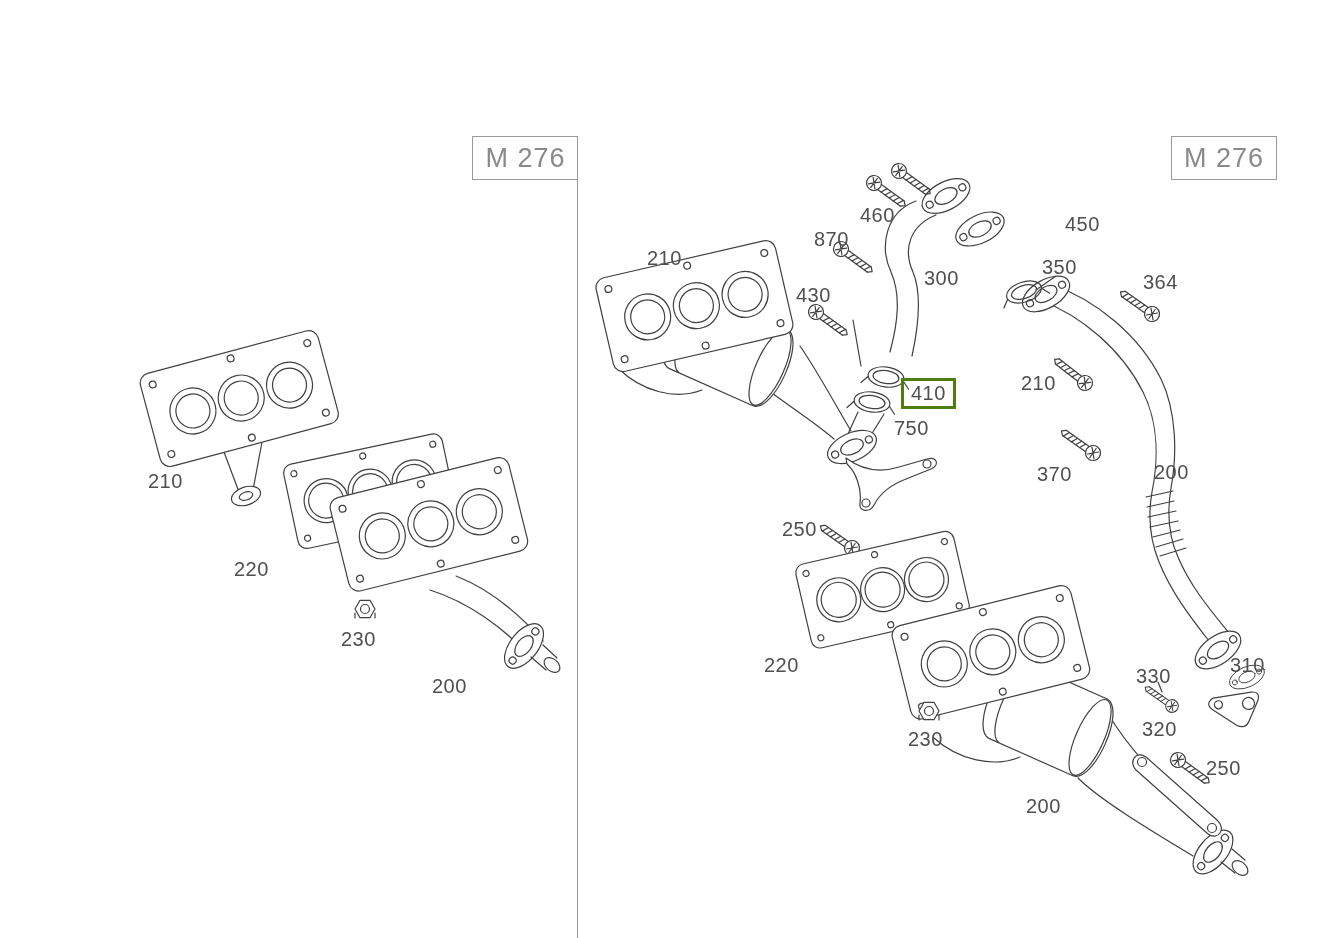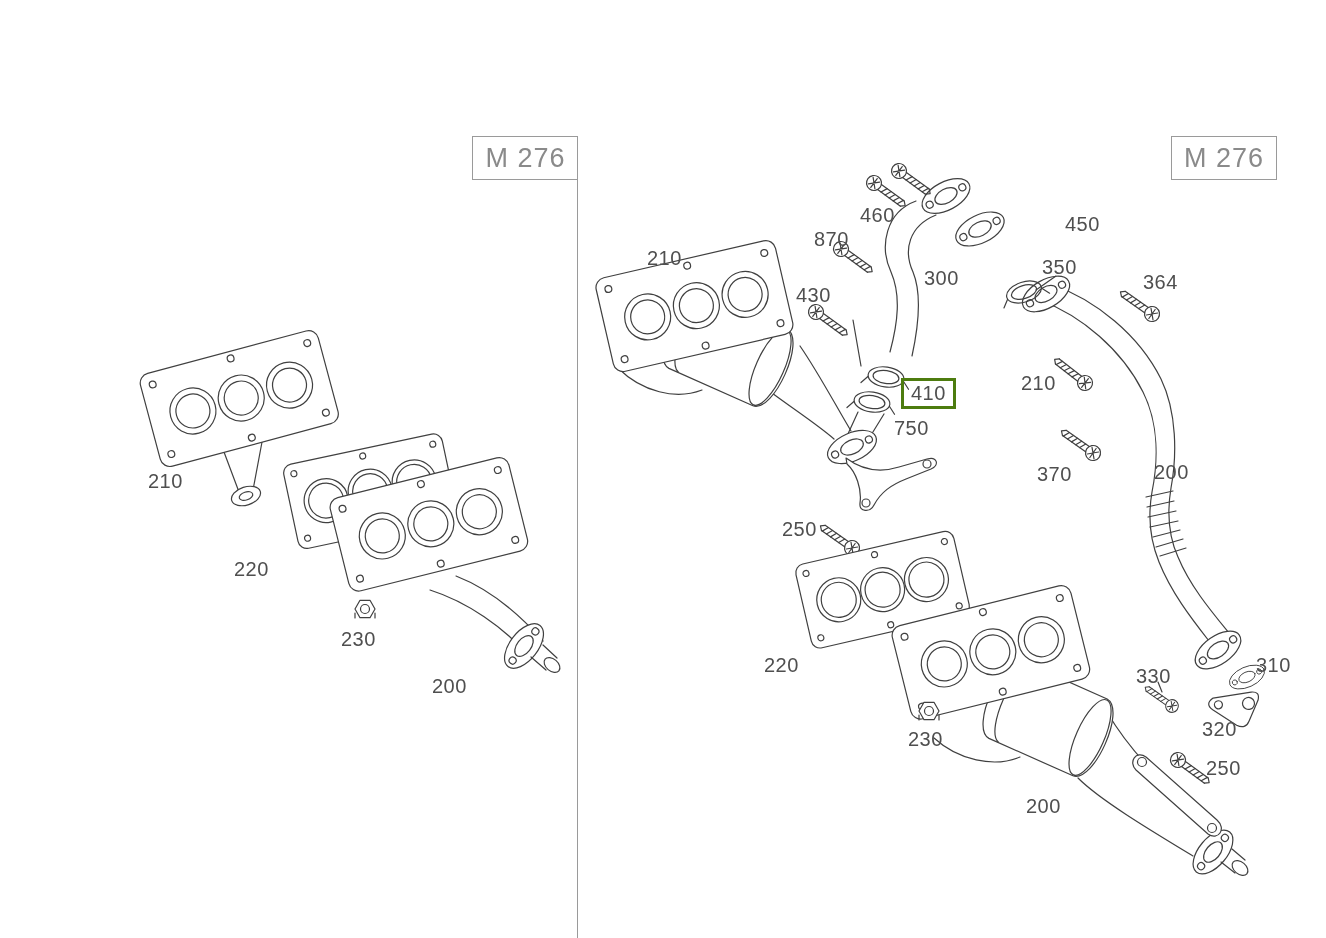--- a/index.html
+++ b/index.html
@@ -278,19 +278,19 @@
   <div class="plabel" style="left:1042px;top:256px">350</div>
   <div class="plabel" style="left:1143px;top:271px">364</div>
   <div class="plabel hl" style="left:901px;top:378px">410</div>
   <div class="plabel" style="left:894px;top:417px">750</div>
   <div class="plabel" style="left:1021px;top:372px">210</div>
   <div class="plabel" style="left:1037px;top:463px">370</div>
   <div class="plabel" style="left:1154px;top:461px">200</div>
   <div class="plabel" style="left:782px;top:518px">250</div>
   <div class="plabel" style="left:764px;top:654px">220</div>
   <div class="plabel" style="left:1136px;top:665px">330</div>
-  <div class="plabel" style="left:1256px;top:654px">310</div>
-  <div class="plabel" style="left:1202px;top:718px">320</div>
+  <div class="plabel" style="left:1230px;top:654px">310</div>
+  <div class="plabel" style="left:1142px;top:718px">320</div>
   <div class="plabel" style="left:908px;top:728px">230</div>
   <div class="plabel" style="left:1026px;top:795px">200</div>
   <div class="plabel" style="left:1206px;top:757px">250</div>
 
 </div>
 
 </body></html>

